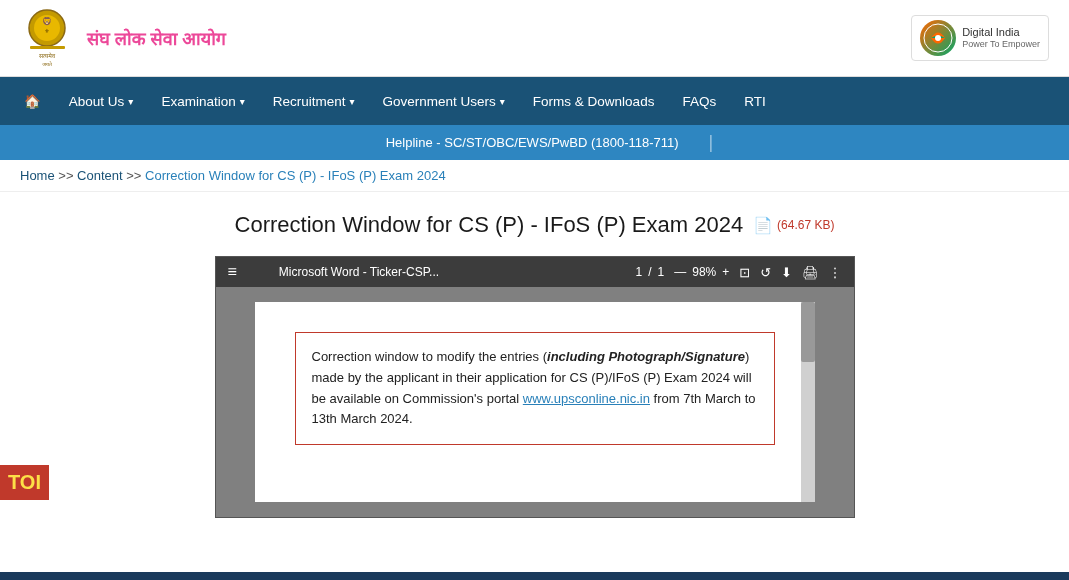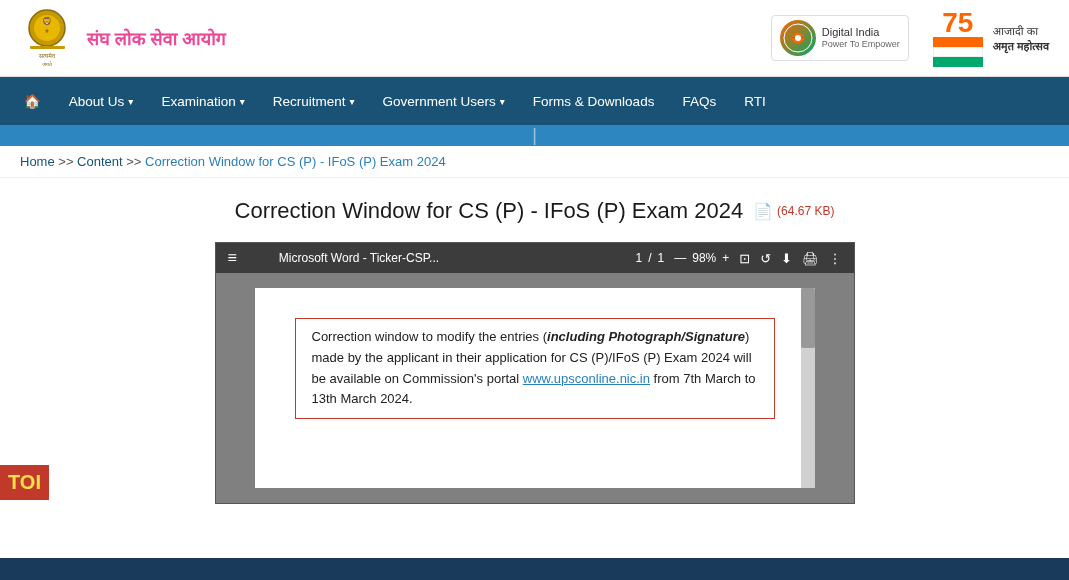--- a/index.html
+++ b/index.html
@@ -218,21 +218,21 @@
     }
     .pdf-page {
       background: white;
       width: 560px;
       min-height: 200px;
       padding: 30px 40px;
       position: relative;
     }
     .pdf-content-box {
       border: 1.5px solid #c0392b;
-      padding: 8px 16px;
+      padding: 14px 16px;
       font-size: 13px;
       line-height: 1.6;
       color: #222;
     }
     .pdf-content-box a {
       color: #2980b9;
     }
     .pdf-scrollbar {
       position: absolute;
       right: 0;
@@ -309,34 +309,20 @@
           <path d="M8,15 Q15,4 22,15 Q15,26 8,15" fill="#ff6600"></path>
           <path d="M8,15 Q15,10 22,15" fill="#00a86b"></path>
           <circle cx="15" cy="15" r="3" fill="white"></circle>
         </svg>
       </div>
       <div class="di-text">
         <div>Digital India</div>
         <div style="font-size:9px;color:#666;">Power To Empower</div>
       </div>
     </div>
-    <div class="azadi-badge">
-      <div style="display:flex;flex-direction:column;align-items:center;">
-        <div style="font-size:28px;font-weight:900;color:#ff6600;line-height:1;">75</div>
-        <div style="display:flex;flex-direction:column;">
-          <div style="width:50px;height:10px;background:#ff6600;"></div>
-          <div style="width:50px;height:10px;background:white;border:1px solid #eee;"></div>
-          <div style="width:50px;height:10px;background:#00a86b;"></div>
-        </div>
-      </div>
-      <div style="font-size:11px;color:#333;margin-left:6px;">
-        <div>आजादी का</div>
-        <div style="font-weight:bold;">अमृत महोत्सव</div>
-      </div>
-    </div>
   </div>
 </div>
 
 <nav class="nav-main">
   <a href="#" class="nav-home">🏠</a>
   <a href="#" class="nav-item">
     <span>About Us</span>
     <span class="chevron">▾</span>
   </a>
   <a href="#" class="nav-item">
@@ -356,20 +342,21 @@
   </a>
   <a href="#" class="nav-item">
     <span>FAQs</span>
   </a>
   <a href="#" class="nav-item">
     <span>RTI</span>
   </a>
 </nav>
 
 <div class="nav-secondary">
+  <a href="#" class="sec-item">Helpline - SC/ST/OBC/EWS/PwBD (1800-118-711)</a>
   <span class="sec-divider">|</span>
 </div>
 
 <div class="breadcrumb">
   <a href="#">Home</a>
   <span> &gt;&gt; </span>
   <a href="#">Content</a>
   <span> &gt;&gt; </span>
   <span class="bc-link">Correction Window for CS (P) - IFoS (P) Exam 2024</span>
 </div>

